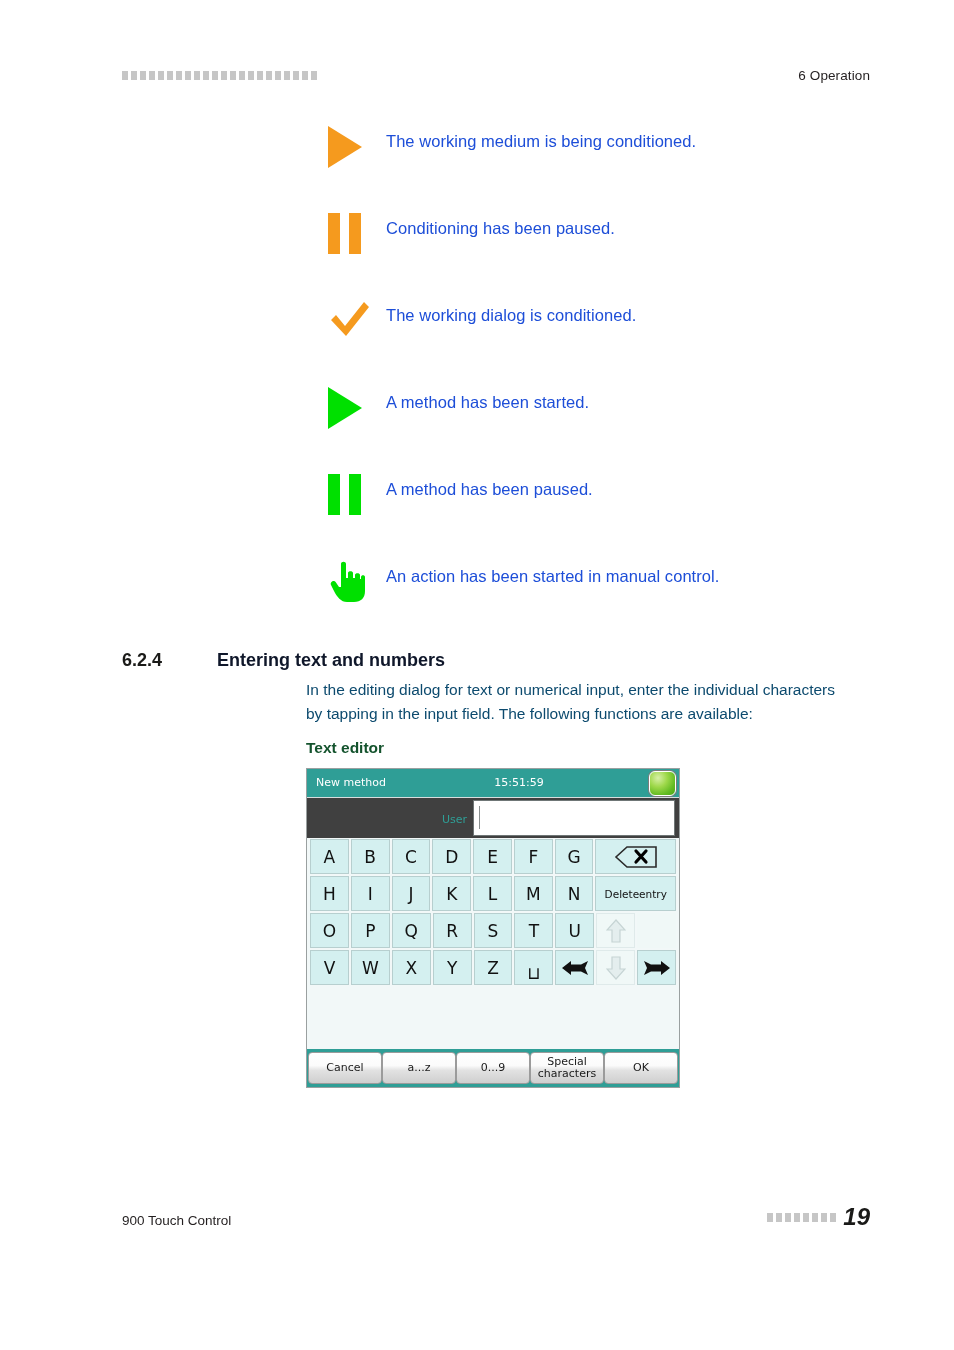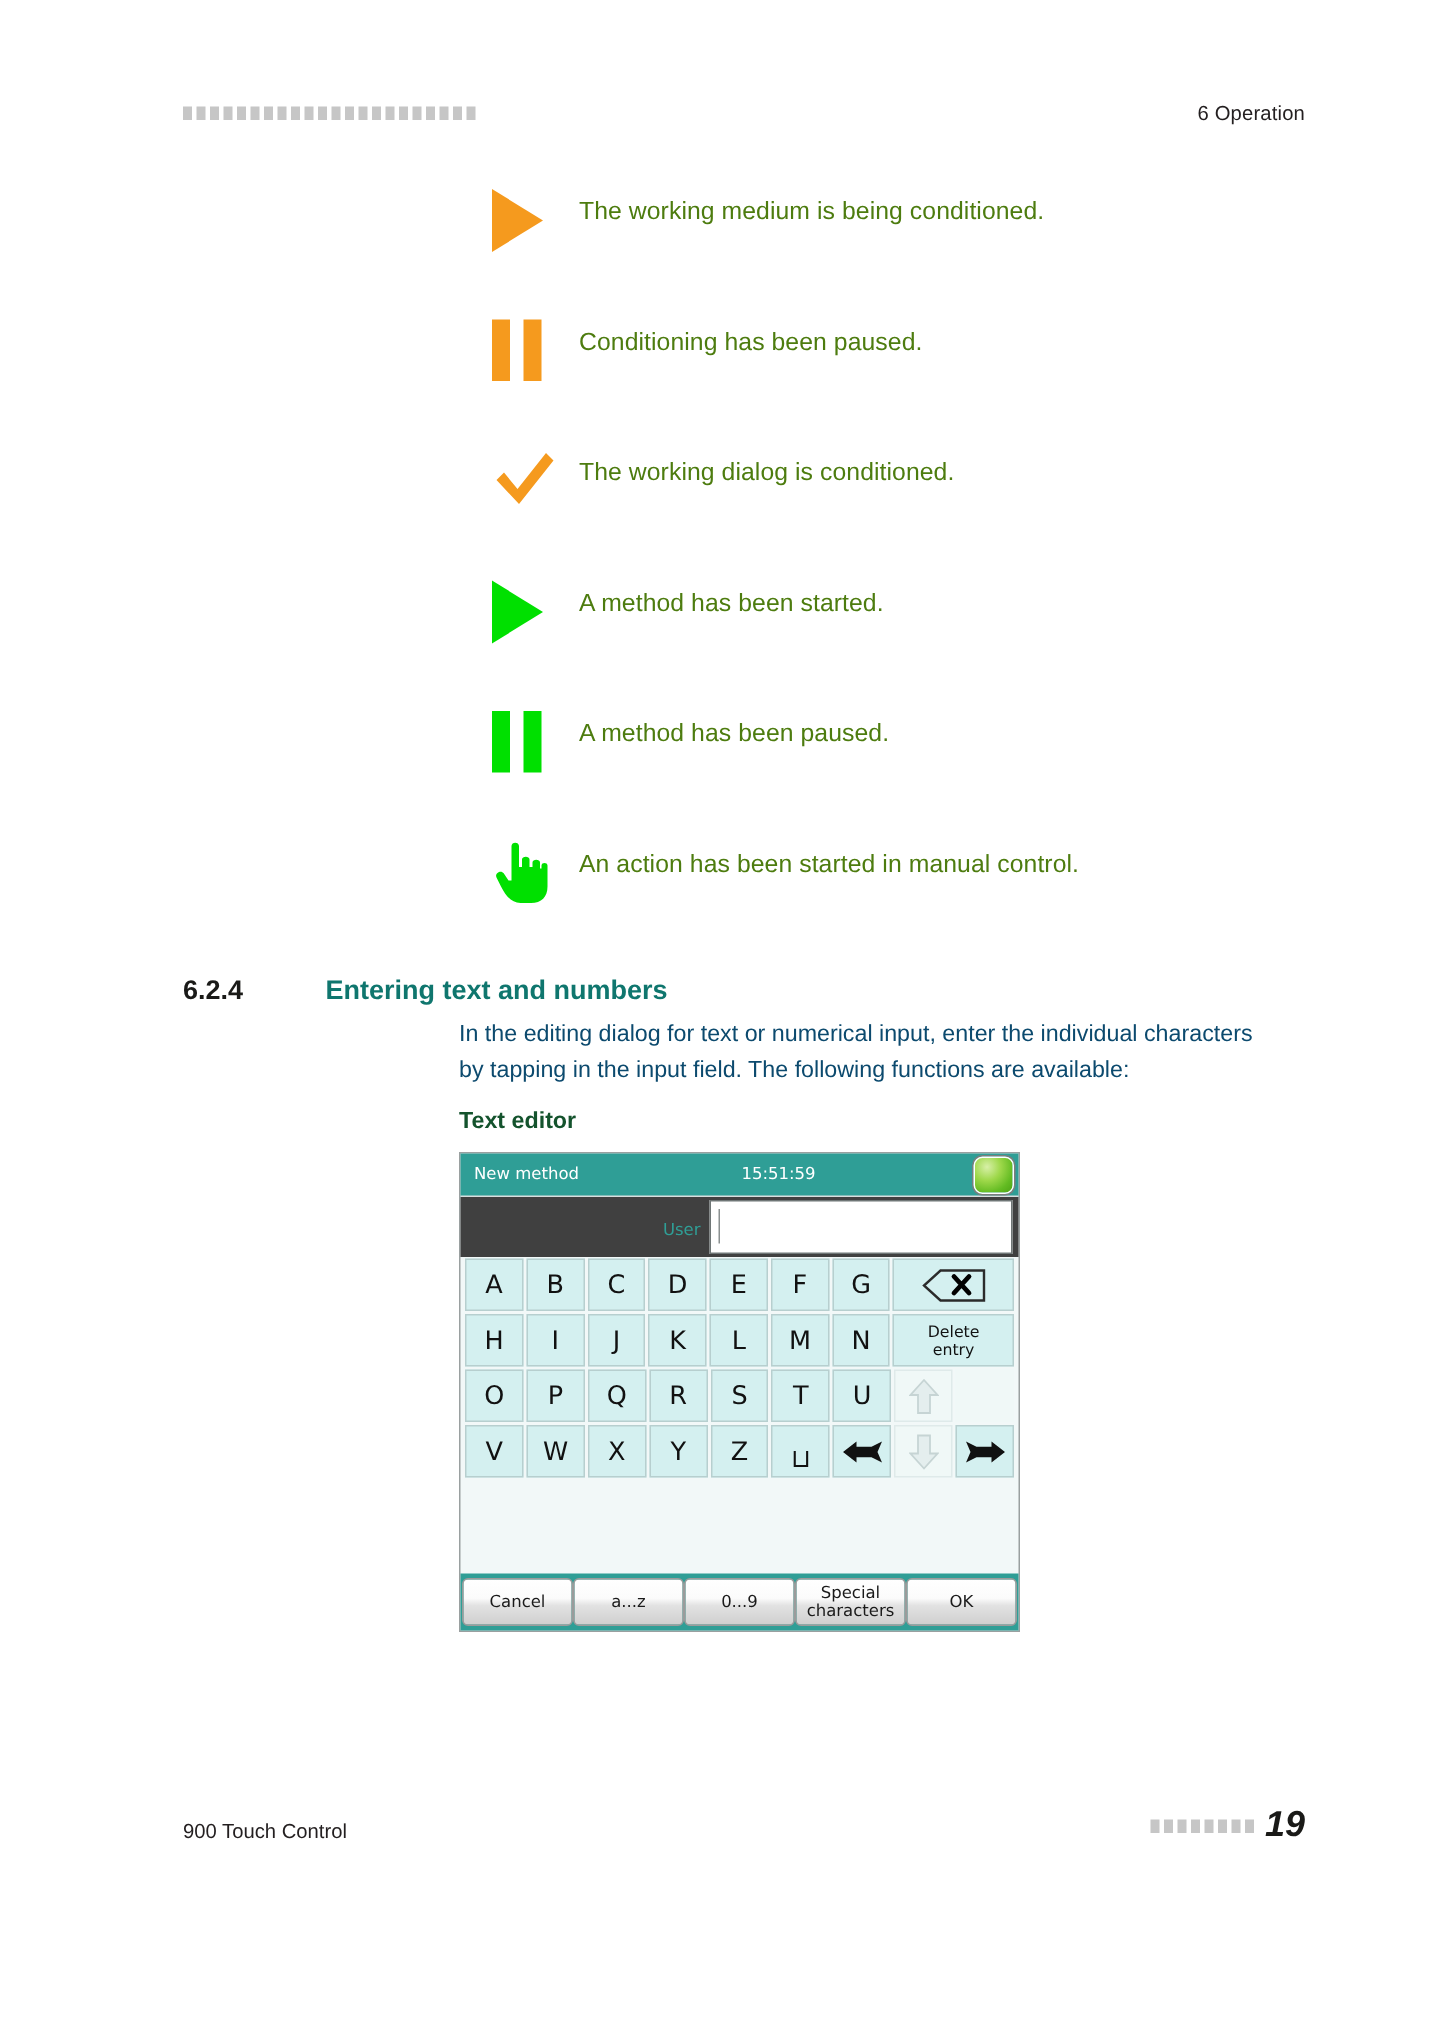--- a/index.html
+++ b/index.html
@@ -67,21 +67,21 @@
     height: 56px;
     display: flex;
     align-items: center;
     justify-content: flex-start;
   }
   .legend-text {
     position: absolute;
     left: 386px;
     top: 14px;
     font-size: 16.5px;
-    color: #4d7c0f;
+    color: #1d4ed8;
     letter-spacing: 0.05px;
     white-space: nowrap;
   }
 
   
   .ico-play {
     width: 0; height: 0;
     border-left: 34px solid currentColor;
     border-top: 21px solid transparent;
     border-bottom: 21px solid transparent;
@@ -109,21 +109,21 @@
     font-size: 18px;
     font-weight: bold;
     color: #1a1a18;
   }
   .section-title {
     position: absolute;
     left: 217px;
     top: 650px;
     font-size: 18px;
     font-weight: bold;
-    color: #0f766e;
+    color: #0f172a;
   }
   .body-para {
     position: absolute;
     left: 306px;
     top: 678px;
     width: 548px;
     font-size: 15.5px;
     line-height: 23.5px;
     color: #0c4a6e;
   }
@@ -238,21 +238,20 @@
     align-items: center;
     justify-content: center;
     font-size: 17px;
     color: #111111;
   }
   .key.wide {
     width: 81px;
     font-size: 10.5px;
     line-height: 12px;
     text-align: center;
-    flex-direction: column;
   }
   .key.blank {
     background: #f0f8f7;
     border-color: #f0f8f7;
   }
   .key.dim {
     background: #f0f8f7;
     border-color: #dfeaea;
   }
   .key .space-glyph {

